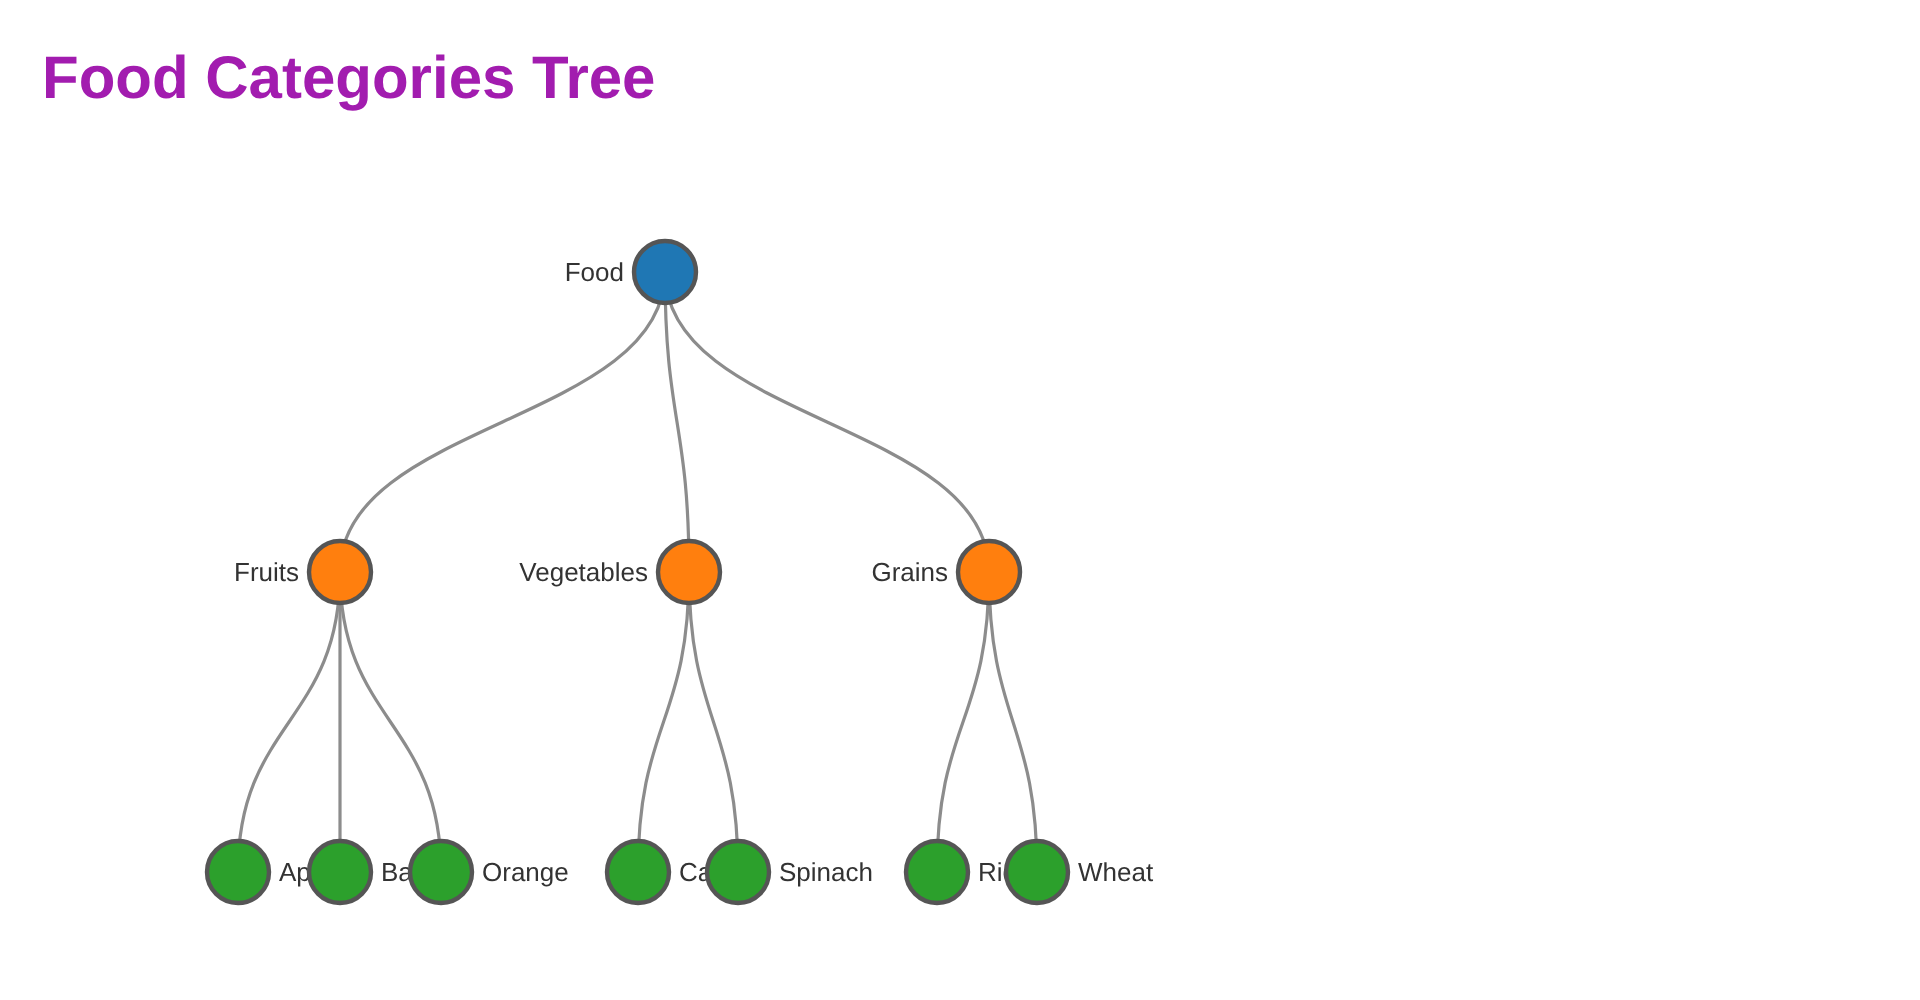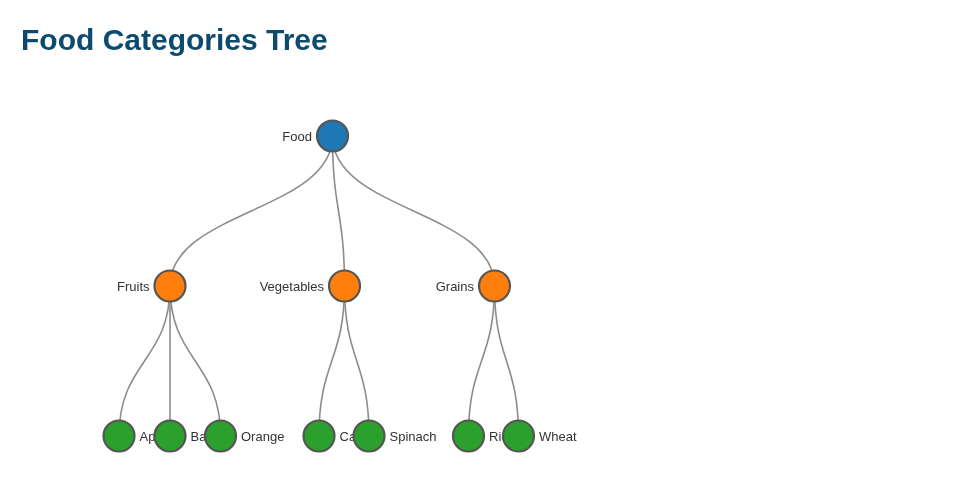--- a/index.html
+++ b/index.html
@@ -16,21 +16,21 @@
     overflow: hidden;
   }
   .page-title {
     position: absolute;
     left: 21px;
     top: 22px;
     margin: 0;
     font-size: 30px;
     line-height: 1.2;
     font-weight: 700;
-    color: #0c4a6e;
+    color: #a21caf;
   }
   .tree-svg {
     position: absolute;
     left: 0;
     top: 0;
   }
   .node-label {
     font-family: "Liberation Sans", sans-serif;
   }
 </style>

